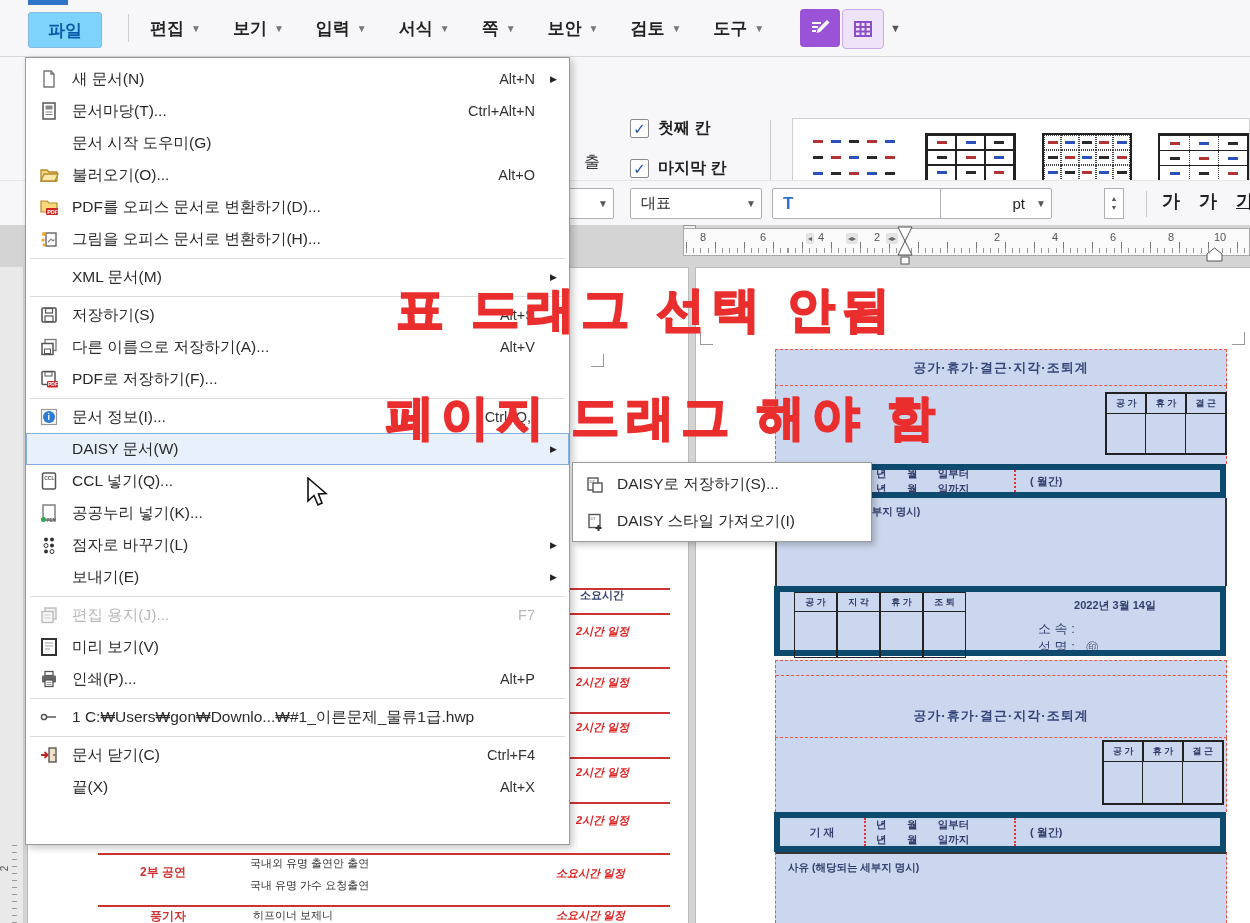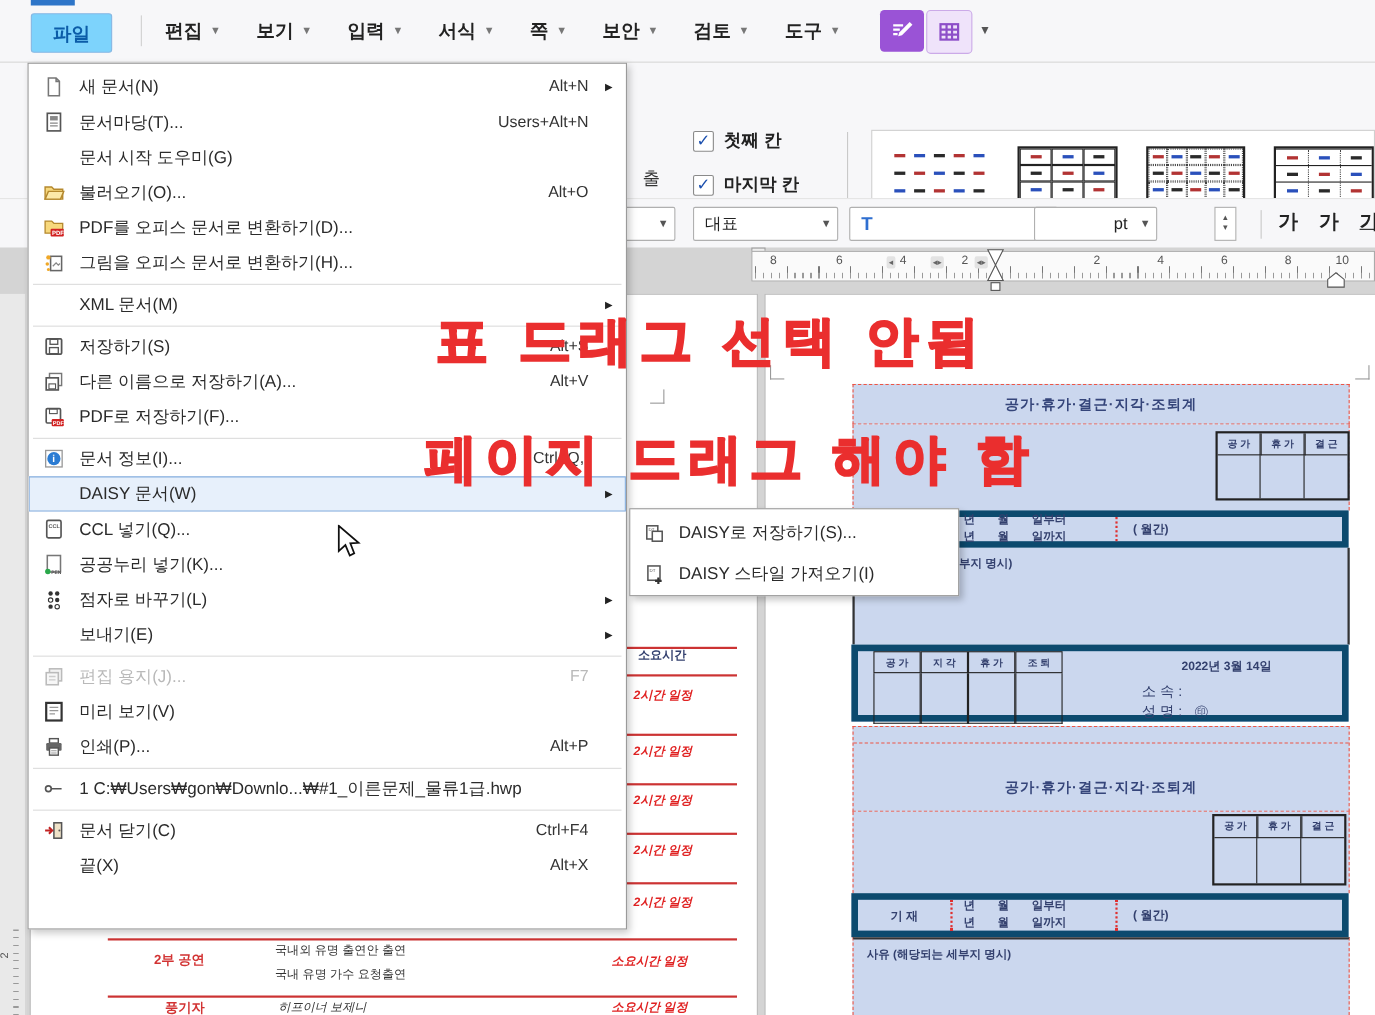--- a/index.html
+++ b/index.html
@@ -155,21 +155,21 @@
           <span class="p1row" style="top: 407px;">2시간 일정</span>
           <span class="p1row" style="top: 452px;">2시간 일정</span>
           <span class="p1row" style="top: 497px;">2시간 일정</span>
           <span class="p1row" style="top: 545px;">2시간 일정</span>
         </div>
       <div class="p1red" style="left:112px;top:596px;">2부 공연</div>
       <div class="p1dark" style="left:222px;top:588px;">국내외 유명 출연안 출연</div>
       <div class="p1dark" style="left:222px;top:610px;">국내 유명 가수 요청출연</div>
       <div class="p1row" style="left:528px;top:598px;">소요시간 일정</div>
       <div class="p1red" style="left:122px;top:640px;">풍기자</div>
-      <div class="p1dark" style="left:225px;top:640px;font-style:italic;">히프이너 보제니</div>
+      <div class="p1dark" style="left:225px;top:640px;">히프이너 보제니</div>
       <div class="p1row" style="left:528px;top:640px;">소요시간 일정</div>
     </div>
 
     <div id="page2">
       <div class="corner cl" style="left:4px;top:64px;"></div>
       <div class="corner cr" style="left:536px;top:64px;"></div>
 
       <div class="strip" style="top:81px;height:37px;">
         <span class="formtitle">공가·휴가·결근·지각·조퇴계</span>
       </div>
@@ -680,21 +680,21 @@
       </div>
       <div class="fm-item">
         <span class="fm-ic">
           <svg viewBox="0 0 20 20">
             <rect x="4" y="2" width="12" height="16" fill="#fff" stroke="#555" stroke-width="1.5"></rect>
             <rect x="6.5" y="4.5" width="7" height="4" fill="#888"></rect>
             <path d="M6.5 11h7M6.5 13.5h7" stroke="#888" stroke-width="1.2"></path>
           </svg>
         </span>
         <span class="fm-label">문서마당(T)...</span>
-        <span class="fm-sc">Users+Alt+N</span>
+        <span class="fm-sc">Ctrl+Alt+N</span>
       </div>
       <div class="fm-item">
         <span class="fm-ic"></span>
         <span class="fm-label">문서 시작 도우미(G)</span>
       </div>
       <div class="fm-item">
         <span class="fm-ic">
           <svg viewBox="0 0 20 20">
             <path d="M2 5h6l2 2h8v9H2z" fill="#f7d87c" stroke="#b5892e" stroke-width="1.3"></path>
             <path d="M2 16l3-7h14l-3 7z" fill="#fce9a8" stroke="#b5892e" stroke-width="1.3"></path>

